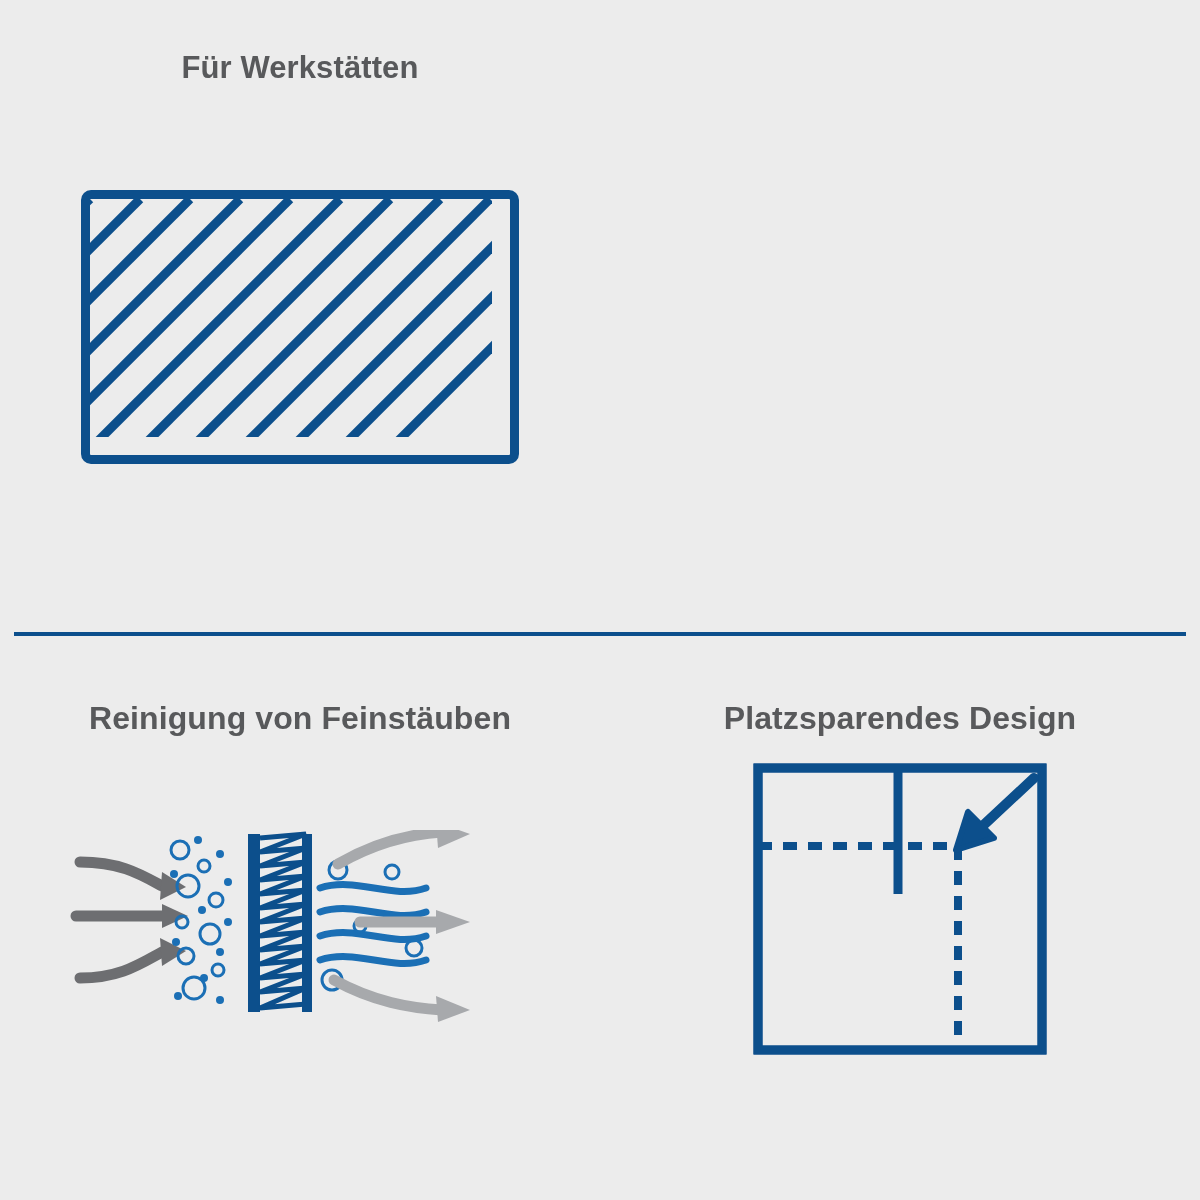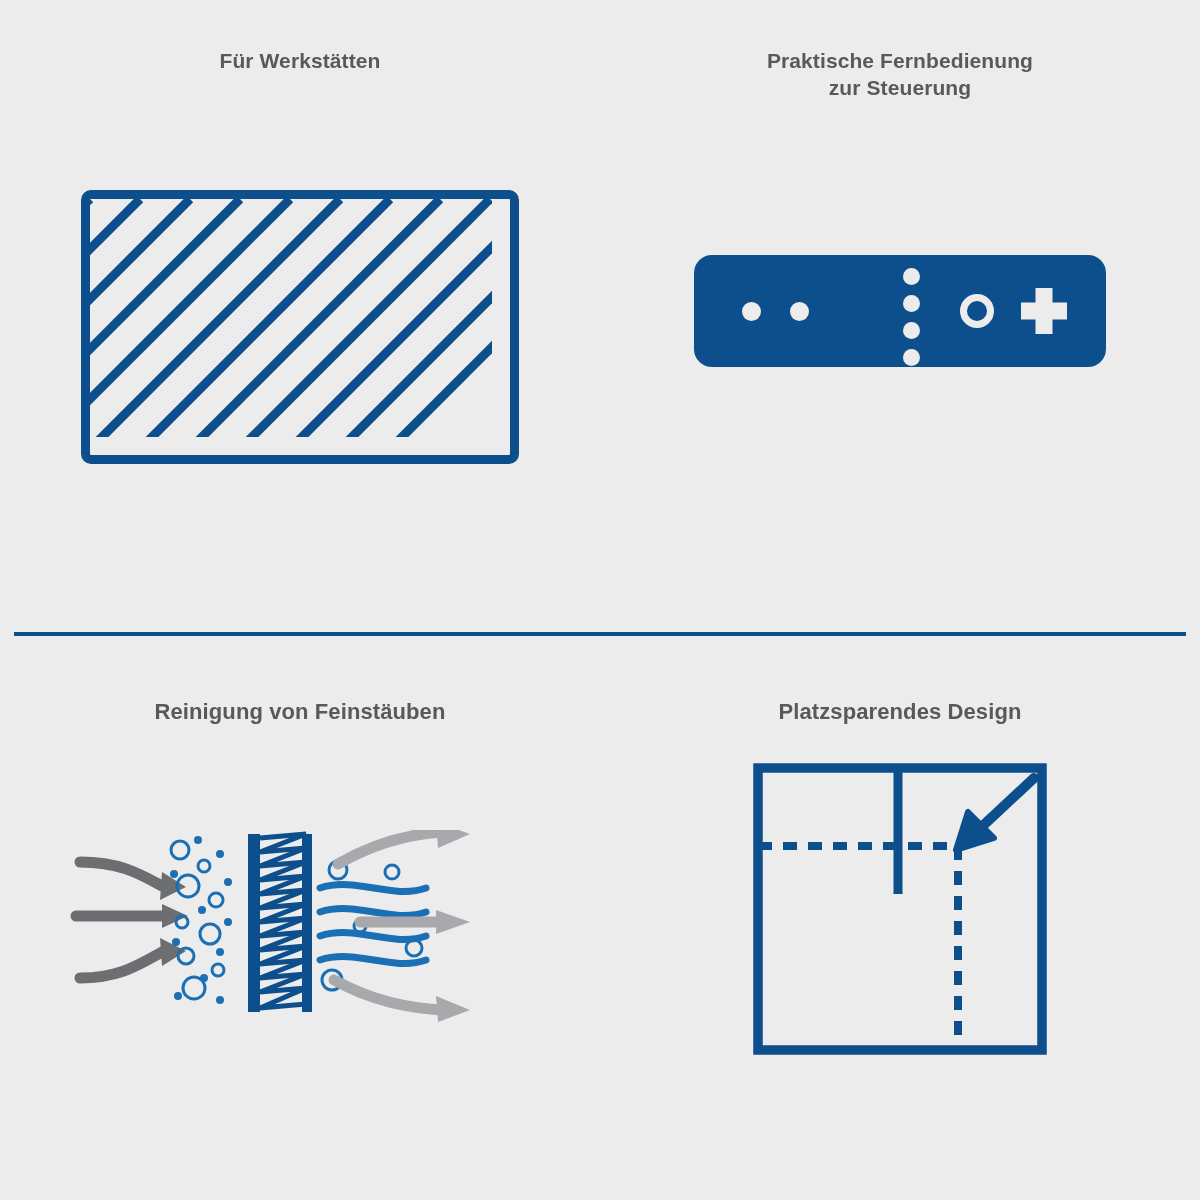--- a/index.html
+++ b/index.html
@@ -34,26 +34,26 @@
     width: 1172px;
     height: 4px;
     background: #0c4f8c;
   }
 
   .title {
     width: 100%;
     text-align: center;
     color: #58595b;
     font-weight: bold;
-    font-size: 21px;
+    font-size: 31px;
     line-height: 1.28;
     letter-spacing: 0.1px;
   }
   .title.small-top { padding-top: 48px; }
-  .title.bot { padding-top: 58px; font-size: 22px; text-align: center; }
+  .title.bot { padding-top: 58px; font-size: 32px; text-align: center; }
 
   .art {
     position: absolute;
     left: 0;
     right: 0;
   }
 
   
   .filter-wrap { top: 190px; display: flex; justify-content: center; }
   .filter-box {
@@ -128,44 +128,20 @@
             <line x1="140" y1="260" x2="400" y2="0"></line>
             <line x1="190" y1="260" x2="450" y2="0"></line>
             <line x1="240" y1="260" x2="500" y2="0"></line>
             <line x1="290" y1="260" x2="550" y2="0"></line>
           </g>
         </svg>
       </div>
     </div>
   </div>
 
-  <div class="quad q-tr">
-    <div class="title small-top">
-      <div>Praktische Fernbedienung</div>
-      <div>zur Steuerung</div>
-    </div>
-
-    <div class="art remote-wrap">
-      <div class="remote">
-        <div class="dot small" style="left:48px; top:47px;"></div>
-        <div class="dot small" style="left:96px; top:47px;"></div>
-
-        <div class="dot mid" style="left:209px; top:13px;"></div>
-        <div class="dot mid" style="left:209px; top:40px;"></div>
-        <div class="dot mid" style="left:209px; top:67px;"></div>
-        <div class="dot mid" style="left:209px; top:94px;"></div>
-
-        <div class="ring" style="left:266px; top:39px;"></div>
-
-        <svg class="plus" style="left:327px; top:33px;" viewBox="0 0 46 46">
-          <path d="M16 0 H30 V16 H46 V30 H30 V46 H16 V30 H0 V16 H16 Z" fill="#ececec" stroke="#ececec" stroke-width="3" stroke-linejoin="round"></path>
-        </svg>
-      </div>
-    </div>
-  </div>
 
   <div class="quad q-bl">
     <div class="title bot">
       <div>Reinigung von Feinstäuben</div>
     </div>
 
     <div class="art airflow-wrap">
       <svg width="460" height="230" viewBox="0 0 460 230">
 
         <g fill="none" stroke="#6d6e71" stroke-width="11" stroke-linecap="round">

